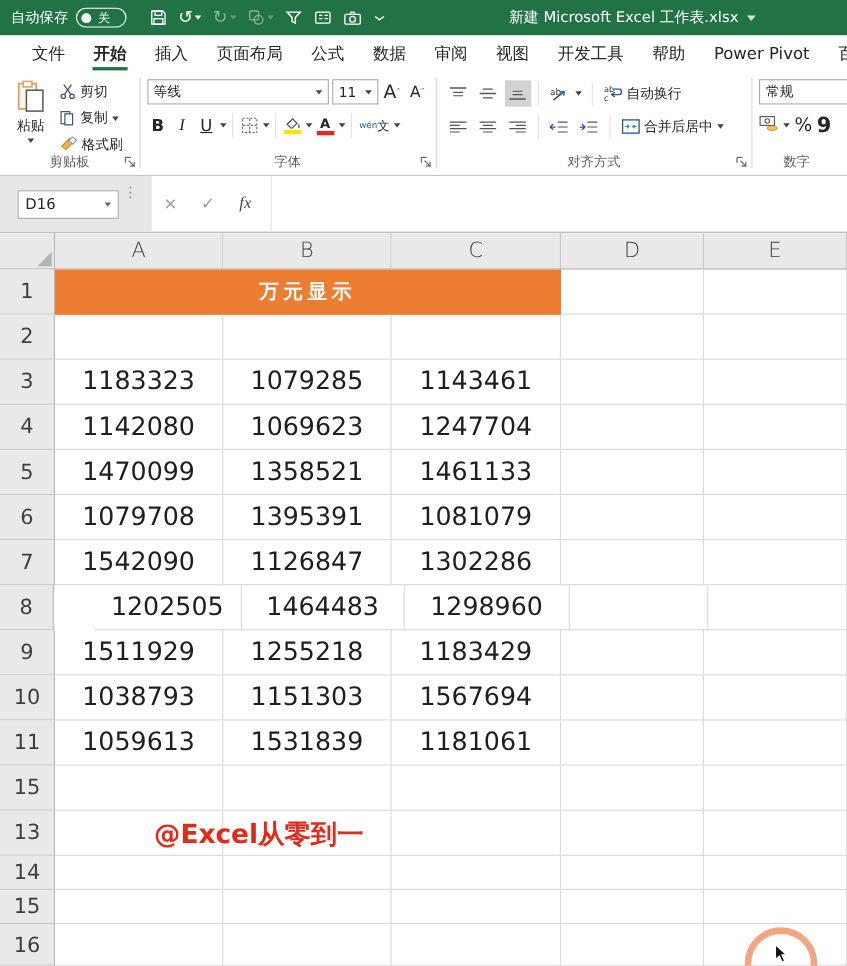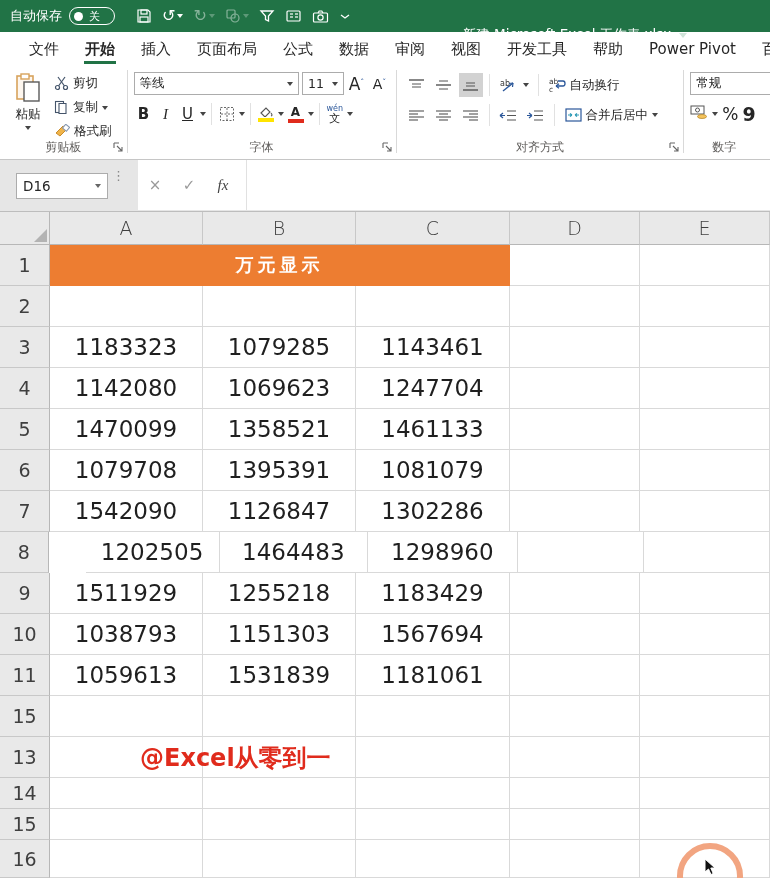--- a/index.html
+++ b/index.html
@@ -17,21 +17,21 @@
   .toggle .tstate { font-size:11px; color:#fff; }
   .qat { display:flex; align-items:center; gap:4px; margin-left:18px; }
   .qbtn { display:flex; align-items:center; padding:2px 3px; }
   .qbtn svg { display:block; }
   .qglyph { font-size:16px; line-height:16px; }
   .dim { opacity:.45; }
   .qcaret { width:0; height:0; border-left:3px solid transparent; border-right:3px solid transparent;
     border-top:4px solid #fff; margin-left:2px; }
   .dim .qcaret { border-top-color:rgba(255,255,255,.6); }
   .doc-title { position:absolute; left:380px; right:0; top:0; height:32px; display:flex;
-    align-items:center; justify-content:center; gap:8px; font-size:13.5px; white-space:nowrap;margin-top:19px; }
+    align-items:center; justify-content:center; gap:8px; font-size:13.5px; white-space:nowrap; }
   .tcaret { width:0; height:0; border-left:4px solid transparent; border-right:4px solid transparent;
     border-top:5px solid #cfe3d8; }
 
   
   .menubar { height:34px; background:#fff; display:flex; align-items:stretch; padding-left:16px; }
   .mtab { display:flex; align-items:center; padding:0 13px; font-size:15px; color:#262626;
     position:relative; white-space:nowrap; }
   .mtab.active { font-weight:bold; }
   .mtab.active::after { content:""; position:absolute; left:12px; right:12px; bottom:2px;
     height:3px; background:#217346; }
@@ -65,21 +65,21 @@
   .frow2 { display:flex; align-items:center; gap:2px; margin-top:8px; }
   .fontname { width:168px; }
   .fontsize { width:42px; }
   .fbtn { min-width:20px; height:22px; display:flex; align-items:center; justify-content:center;
     font-size:15px; color:#262626; padding:0 2px; }
   .bold { font-weight:bold; }
   .ital { font-style:italic; font-family:"Liberation Serif",serif; }
   .undl { text-decoration:underline; }
   .stack-ic { display:flex; flex-direction:column; align-items:center; line-height:1; }
   .stack-ic .bar { width:16px; height:4px; margin-top:1px; }
-  .pinyin { display:flex; flex-direction:column; align-items:center; line-height:1; font-size:8px; color:#2b579a;justify-content:flex-end; }
+  .pinyin { display:flex; align-items:center; line-height:1; font-size:8px; color:#2b579a;justify-content:flex-end; }
   .pinyin .hanzi { font-size:11px; color:#262626; }
 
   
   .g-align { width:288px; padding:6px 6px 18px 8px; }
   .arow { display:flex; align-items:center; gap:3px; height:26px; }
   .abtn { width:24px; height:24px; display:flex; align-items:center; justify-content:center; }
   .abtn.sel { background:#d2d2d2; }
   .wrapbtn,.mergebtn { display:flex; align-items:center; gap:4px; margin-left:4px; }
 
   

